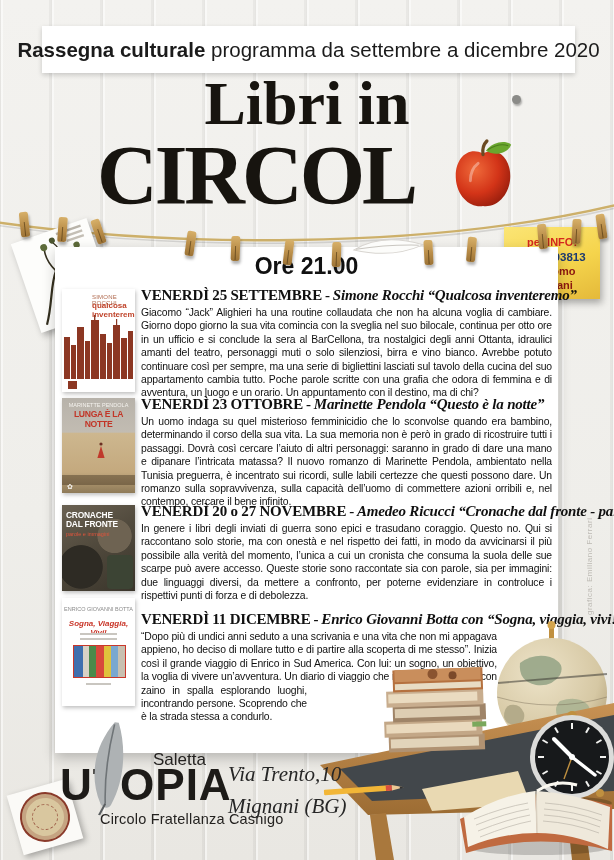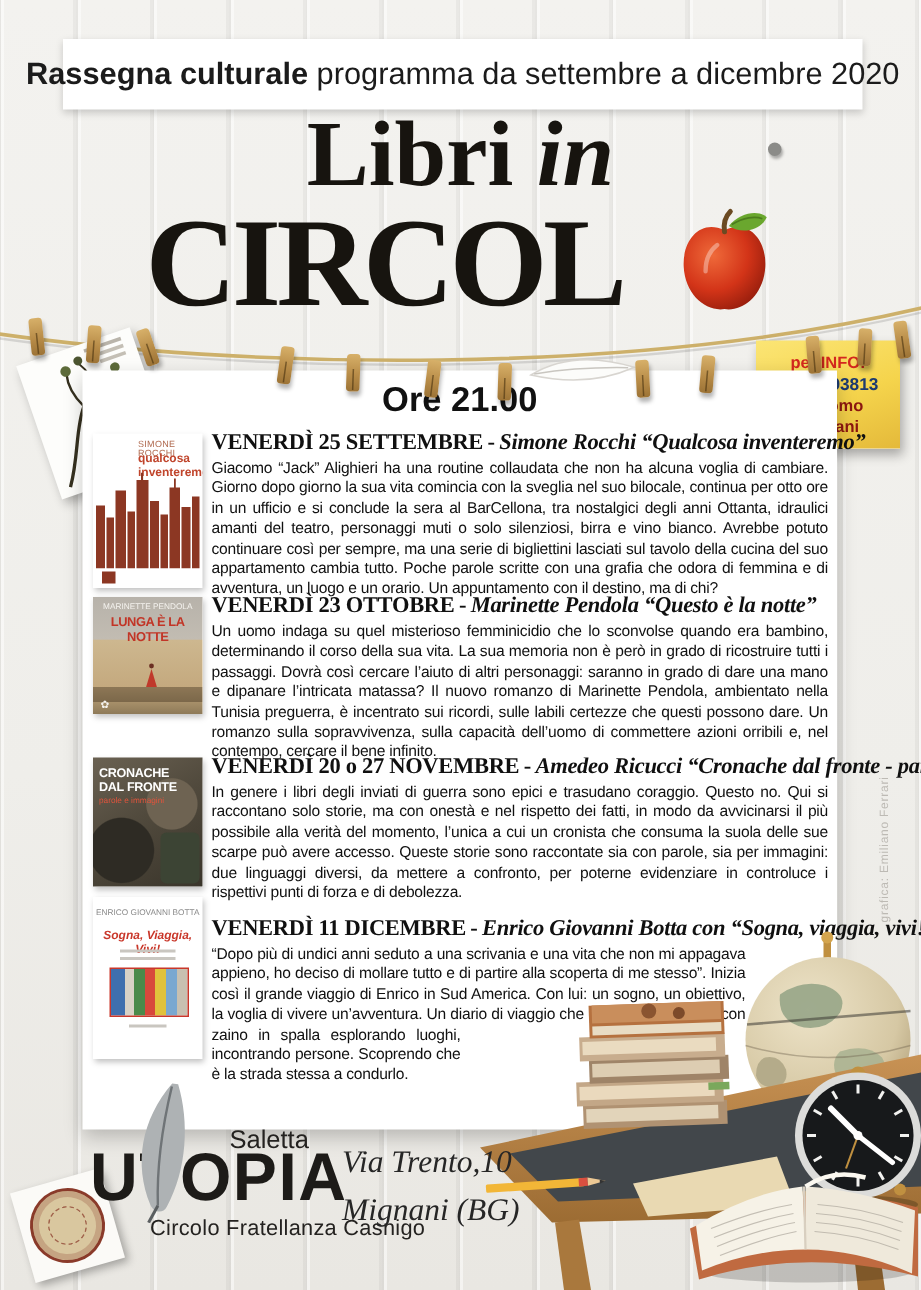--- a/index.html
+++ b/index.html
@@ -21,21 +21,21 @@
     left:42px;top:26px;width:533px;height:47px;background:#fff;
     box-shadow:0 2px 5px rgba(0,0,0,0.18);
     display:flex;align-items:center;justify-content:center;
     font-size:20.5px;color:#1b1b1b;white-space:pre;
   }
   .banner b{font-weight:700;}
 
   
   .title1{left:0;top:72px;width:614px;text-align:center;
     font-family:"Liberation Serif",serif;font-weight:700;font-size:62px;color:#17140f;line-height:1;}
-  .title1 .it{font-style:italic;}
+  .title1 .it{}
   .title2{left:0;top:134px;width:614px;display:flex;justify-content:center;align-items:flex-start;
     font-family:"Liberation Serif",serif;font-weight:700;font-size:84px;letter-spacing:-3px;color:#17140f;line-height:1;gap:36px;}
   .apple{width:68px;height:72px;margin-left:-2px;margin-top:4px;}
 
   
   .string-svg{left:0;top:192px;width:614px;height:70px;z-index:1;}
   .peg{position:absolute;width:9px;height:25px;border-radius:2.5px;z-index:6;
     background:linear-gradient(180deg,#d7b069 0%,#b88c48 55%,#9c7336 100%);
     box-shadow:1px 3px 3px rgba(0,0,0,0.3);}
   .peg::after{content:"";position:absolute;left:3.7px;top:10px;width:1.6px;height:14px;background:rgba(60,40,10,0.55);}
@@ -69,21 +69,21 @@
   .ebody{font-size:10.4px;line-height:13.4px;letter-spacing:-0.15px;text-align:justify;}
   .sp{float:right;clear:right;}
 
   
   .cover{position:absolute;left:7px;width:73px;box-shadow:1px 2px 4px rgba(0,0,0,0.25);overflow:hidden;background:#fff;}
   .c1{top:42px;height:103px;}
   .c1 .auth{position:absolute;left:30px;top:5px;font-size:6px;color:#b06a4f;letter-spacing:0.2px;}
   .c1 .tt{position:absolute;left:30px;top:13px;font-size:8px;font-weight:700;color:#c0452c;line-height:1.1;}
   .c1 svg{position:absolute;left:0;bottom:13px;}
   .c1 .pub{position:absolute;left:6px;bottom:3px;width:9px;height:8px;background:#8c3723;}
-  .c2{top:151px;height:78px;background:linear-gradient(180deg,#b7b2aa 0%,#c2bcb2 36%,#cdb78f 37%,#c4a97e 78%,#8e7a58 100%);}
+  .c2{top:151px;height:95px;background:linear-gradient(180deg,#b7b2aa 0%,#c2bcb2 36%,#cdb78f 37%,#c4a97e 78%,#8e7a58 100%);}
   .c2 .auth{position:absolute;left:0;top:4px;width:100%;text-align:center;font-size:5.5px;color:#f4f2ee;}
   .c2 .tt{position:absolute;left:0;top:11px;width:100%;text-align:center;font-size:8.6px;font-weight:700;color:#c23527;letter-spacing:-0.3px;}
   .c2 .fig{position:absolute;left:34px;top:44px;}
   .c2 .band{position:absolute;left:0;bottom:8px;width:100%;height:10px;background:rgba(70,55,35,0.45);}
   .c2 .bird{position:absolute;left:5px;bottom:2px;font-size:7px;color:#f4f2ee;}
   .c3{top:258px;height:86px;background:
       radial-gradient(circle at 72% 36%,#6e6352 0 22%,transparent 23%),
       radial-gradient(circle at 26% 72%,#2e2b24 0 26%,transparent 27%),
       linear-gradient(150deg,#6a6152 0%,#514a3d 45%,#3a352b 100%);}
   .c3 .tt{position:absolute;left:4px;top:6px;font-size:8.4px;font-weight:700;color:#fff;line-height:1.08;letter-spacing:-0.2px;}

